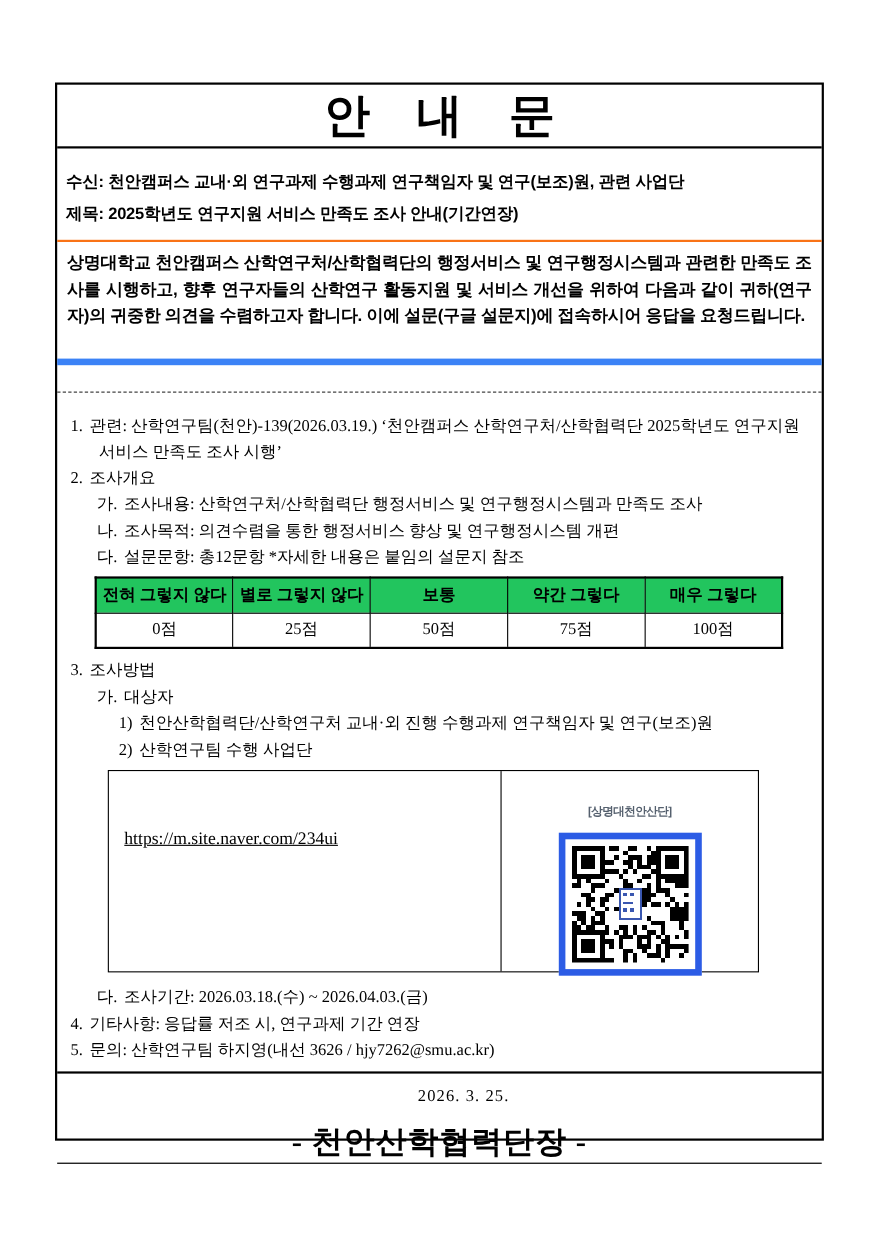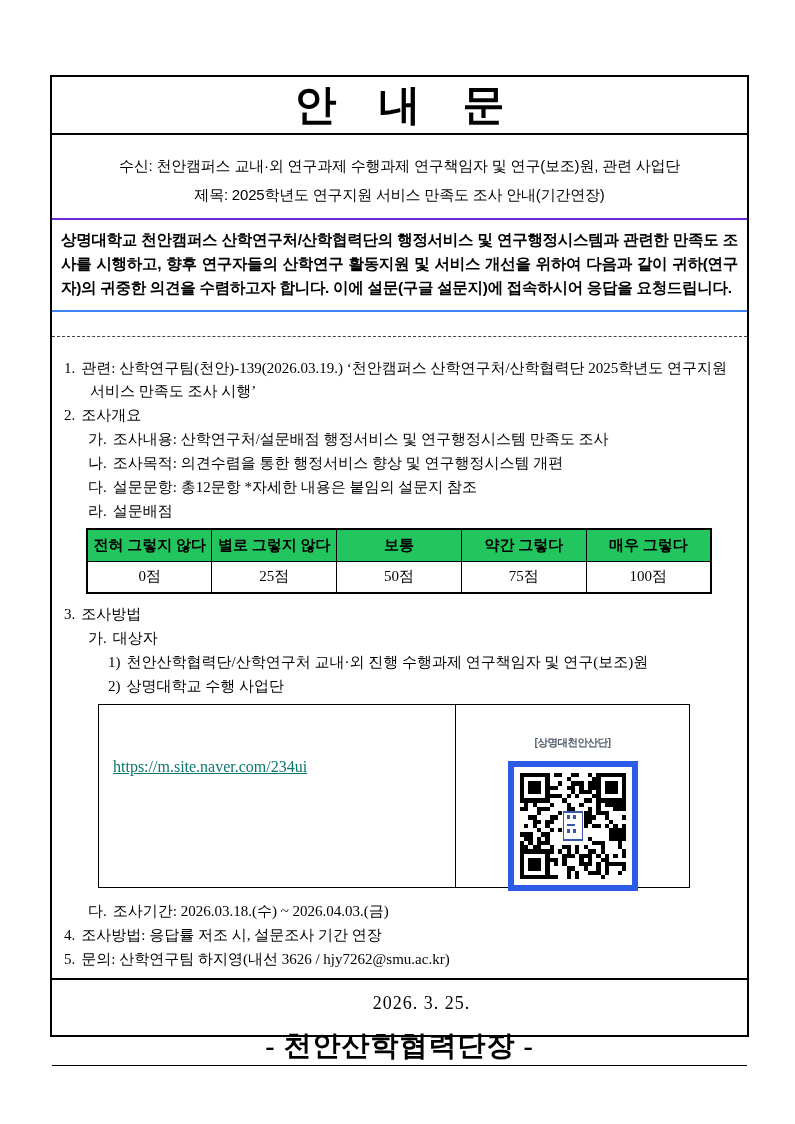--- a/index.html
+++ b/index.html
@@ -14,52 +14,52 @@
 
   
   .sec-title { height:71px; border-bottom:2px solid #000; display:flex; align-items:center; justify-content:center; }
   .page-title { font-size:42px; font-weight:700; white-space:pre; font-family:"Liberation Serif", serif; }
 
   
   .bar-top { height:16px; background:#b1b1b1; margin:4px 0 5px 0; }
   .bar-bottom { height:16px; background:#b1b1b1; border-top:1px solid #000; }
 
   
-  .sec-head { border-bottom:2px solid #6d28d9; padding:7px 8px 9px 8px; font-family:"Liberation Sans", sans-serif; font-weight:400; font-size:15px;text-align:center; }
+  .sec-head { border-bottom:2px solid #f97316; padding:7px 8px 9px 8px; font-family:"Liberation Sans", sans-serif; font-weight:700; font-size:15px; }
   .sec-head .line { line-height:29px; letter-spacing:-0.2px; }
 
   
-  .sec-intro { border-bottom:2px solid #3b82f6; padding:8px 9px 10px 9px; font-family:"Liberation Sans", sans-serif; font-weight:700; font-size:15.5px; line-height:24px; text-align:justify; letter-spacing:-0.3px; }
+  .sec-intro { border-bottom:6px solid #3b82f6; padding:8px 9px 26px 9px; font-family:"Liberation Sans", sans-serif; font-weight:700; font-size:15.5px; line-height:24px; text-align:justify; letter-spacing:-0.3px; }
 
   
   .sec-main { flex:1; border-top:1px dashed #444; padding:20px 6px 6px 12px; font-size:15px; line-height:23px;margin-top:24px; }
   .li { margin-bottom:1px; }
   .lv1 { padding-left:26px; text-indent:-26px; }
   .lv2 { padding-left:40px; text-indent:-28px; margin-left:12px; }
   .lv3 { padding-left:24px; text-indent:-24px; margin-left:44px; }
   .marker { margin-right:6px; }
 
   
   table.score { border-collapse:collapse; margin:5px 0 9px 22px; width:626px; table-layout:fixed; }
   table.score th, table.score td { border:1px solid #000; height:32px; text-align:center; font-size:15px; }
   table.score { border:2px solid #000; }
   table.score th { background:#22c55e; font-weight:700; }
 
   
   .survey-box { width:592px; height:184px; border:1.5px solid #000; margin:6px 0 12px 34px; display:flex; }
   .survey-link-cell { flex:1; position:relative; }
-  .survey-link { position:absolute; left:14px; top:50px; font-size:16px; color:#0f766e; text-decoration:underline; font-family:"Liberation Serif", serif; }
+  .survey-link { position:absolute; left:14px; top:50px; font-size:16px; color:#000000; text-decoration:underline; font-family:"Liberation Serif", serif; }
   .qr-cell { width:234px; border-left:1.5px solid #000; display:flex; flex-direction:column; align-items:center;font-weight:bold; }
   .qr-label { margin-top:26px; font-size:10.5px; color:#55606e; font-family:"Liberation Sans", sans-serif; letter-spacing:-0.5px; }
   .qr-code { margin-top:7px; width:130px; height:130px; border:6px solid #2c5ce5; background:#fff; padding:6px; }
   .qr-code svg { display:block; width:106px; height:106px; }
 
   
   .sec-foot { border-top:2px solid #000; height:92px; text-align:center; }
-  .date-line { margin-top:13px; font-size:18px; letter-spacing:1px;padding-left:44px; }
+  .date-line { margin-top:13px; font-size:15px; letter-spacing:1px;padding-left:44px; }
   .signature-line { margin-top:13px; font-size:28px; font-weight:700; letter-spacing:1px; }
 </style>
 </head>
 <body>
 
 <div class="doc-frame">
 
   <div class="sec-title">
     <div class="page-title">안    내    문</div>
   </div>
@@ -70,24 +70,23 @@
     <div class="line">수신: 천안캠퍼스 교내·외 연구과제 수행과제 연구책임자 및 연구(보조)원, 관련 사업단</div>
     <div class="line">제목: 2025학년도 연구지원 서비스 만족도 조사 안내(기간연장)</div>
   </div>
 
   <div class="sec-intro">상명대학교 천안캠퍼스 산학연구처/산학협력단의 행정서비스 및 연구행정시스템과 관련한 만족도 조사를 시행하고, 향후 연구자들의 산학연구 활동지원 및 서비스 개선을 위하여 다음과 같이 귀하(연구자)의 귀중한 의견을 수렴하고자 합니다. 이에 설문(구글 설문지)에 접속하시어 응답을 요청드립니다.</div>
 
   <div class="sec-main">
 
     <div class="li lv1"><span class="marker">1.</span><span>관련: 산학연구팀(천안)-139(2026.03.19.) ‘천안캠퍼스 산학연구처/산학협력단 2025학년도 연구지원 서비스 만족도 조사 시행’</span></div>
     <div class="li lv1"><span class="marker">2.</span><span>조사개요</span></div>
-    <div class="li lv2"><span class="marker">가.</span><span>조사내용: 산학연구처/설문배점 행정서비스 및 연구행정시스템 만족도 조사</span></div>
+    <div class="li lv2"><span class="marker">가.</span><span>조사내용: 산학연구처/산학협력단 행정서비스 및 연구행정시스템과 만족도 조사</span></div>
     <div class="li lv2"><span class="marker">나.</span><span>조사목적: 의견수렴을 통한 행정서비스 향상 및 연구행정시스템 개편</span></div>
     <div class="li lv2"><span class="marker">다.</span><span>설문문항: 총12문항  *자세한 내용은 붙임의 설문지 참조</span></div>
-    <div class="li lv2"><span class="marker">라.</span><span>설문배점</span></div>
 
     <table class="score">
       <tbody>
           <tr>
         <th>전혀 그렇지 않다</th>
         <th>별로 그렇지 않다</th>
         <th>보통</th>
         <th>약간 그렇다</th>
         <th>매우 그렇다</th>
       </tr>
@@ -97,21 +96,21 @@
         <td>50점</td>
         <td>75점</td>
         <td>100점</td>
       </tr>
     </tbody>
       </table>
 
     <div class="li lv1"><span class="marker">3.</span><span>조사방법</span></div>
     <div class="li lv2"><span class="marker">가.</span><span>대상자</span></div>
     <div class="li lv3"><span class="marker">1)</span><span>천안산학협력단/산학연구처 교내·외 진행 수행과제 연구책임자 및 연구(보조)원</span></div>
-    <div class="li lv3"><span class="marker">2)</span><span>상명대학교 수행 사업단</span></div>
+    <div class="li lv3"><span class="marker">2)</span><span>산학연구팀 수행 사업단</span></div>
 
     <div class="survey-box">
       <div class="survey-link-cell">
         <a class="survey-link" href="#">https://m.site.naver.com/234ui</a>
       </div>
       <div class="qr-cell">
         <div class="qr-label">[상명대천안산단]</div>
         <div class="qr-code" id="qr">
             <svg viewBox="0 0 100 100" xmlns="http://www.w3.org/2000/svg" shape-rendering="crispEdges">
               <rect x="0" y="0" width="4" height="4" fill="#000"></rect>
@@ -406,21 +405,21 @@
               <rect x="50" y="40" width="3" height="3" fill="#3a57b0"></rect>
               <rect x="44" y="48" width="8" height="2" fill="#3a57b0"></rect>
               <rect x="44" y="53" width="3" height="4" fill="#3a57b0"></rect>
               <rect x="50" y="53" width="3" height="4" fill="#3a57b0"></rect>
             </svg>
           </div>
       </div>
     </div>
 
     <div class="li lv2"><span class="marker">다.</span><span>조사기간: 2026.03.18.(수) ~ 2026.04.03.(금)</span></div>
-    <div class="li lv1"><span class="marker">4.</span><span>조사방법: 응답률 저조 시, 설문조사 기간 연장</span></div>
+    <div class="li lv1"><span class="marker">4.</span><span>기타사항: 응답률 저조 시, 연구과제 기간 연장</span></div>
     <div class="li lv1"><span class="marker">5.</span><span>문의: 산학연구팀 하지영(내선 3626 / hjy7262@smu.ac.kr)</span></div>
 
   </div>
 
   <div class="sec-foot">
     <div class="date-line">2026. 3. 25.</div>
     <div class="signature-line">-  천안산학협력단장  -</div>
   </div>
 
   <div class="bar-bottom"></div>

